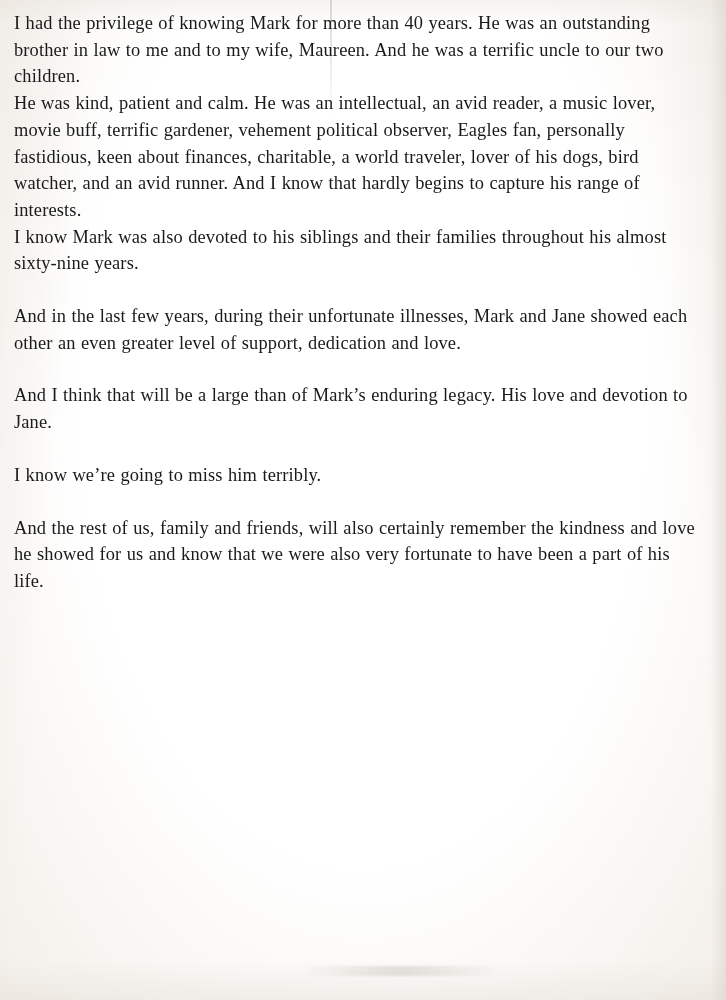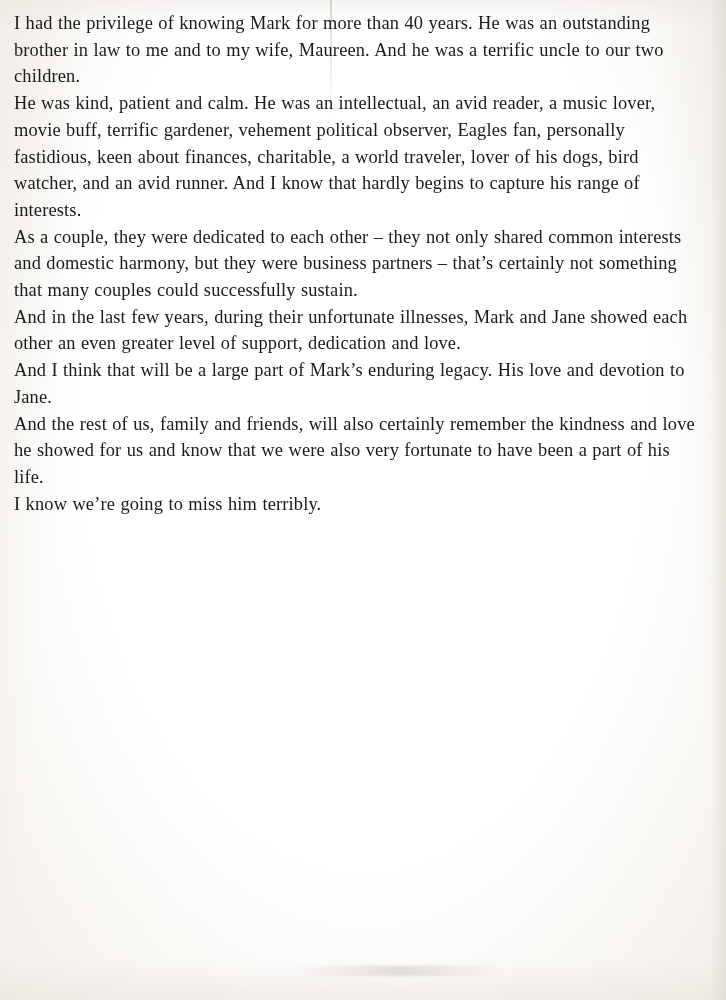--- a/index.html
+++ b/index.html
@@ -41,20 +41,21 @@
     font-size: 18.4px;
     line-height: 26.7px;
     letter-spacing: 0.15px;
     word-spacing: 0.6px;
   }
   .para {
     margin: 0;
     text-indent: 0;
   }
   .para.gap {
+    margin-top: 26px;
   }
   .smudge {
     position: absolute;
     z-index: 1;
     pointer-events: none;
   }
   #smudge-right-edge {
     right: 0; top: 0;
     width: 16px; height: 1000px;
     background: linear-gradient(270deg, rgba(218,211,202,0.55), rgba(255,255,255,0));
@@ -76,20 +77,20 @@
 
 <div id="scan-page">
 
   <div class="smudge" id="smudge-top-fold"></div>
   <div class="smudge" id="smudge-right-edge"></div>
   <div class="smudge" id="smudge-bottom-mark"></div>
 
   <div class="doc-body">
     <p class="para">I had the privilege of knowing Mark for more than 40 years.  He was an outstanding brother in law to me and to my wife, Maureen.  And he was a terrific uncle to our two children.</p>
     <p class="para">He was kind, patient and calm.  He was an intellectual, an avid reader, a music lover, movie buff, terrific gardener, vehement political observer, Eagles fan, personally fastidious, keen about finances, charitable, a world traveler, lover of his dogs, bird watcher, and an avid runner. And I know that hardly begins to capture his range of interests.</p>
-    <p class="para">As a couple, they were dedicated to each other – they not only shared common interests and domestic harmony, but they were business partners – that’s certainly not something that many couples could successfully sustain.</p>
+    <p class="para">I know Mark was also devoted to his siblings and their families throughout his almost sixty-nine years.</p>
     <p class="para gap">And in the last few years, during their unfortunate illnesses, Mark and Jane showed each other an even greater level of support, dedication and love.</p>
-    <p class="para gap">And I think that will be a large part of Mark’s enduring legacy.  His love and devotion to Jane.</p>
+    <p class="para gap">And I think that will be a large than of Mark’s enduring legacy.  His love and devotion to Jane.</p>
+    <p class="para gap">I know we’re going to miss him terribly.</p>
     <p class="para gap">And the rest of us, family and friends, will also certainly remember the kindness and love he showed for us and know that we were also very fortunate to have been a part of his life.</p>
-    <p class="para gap">I know we’re going to miss him terribly.</p>
   </div>
 
 </div>
 
 </body></html>

